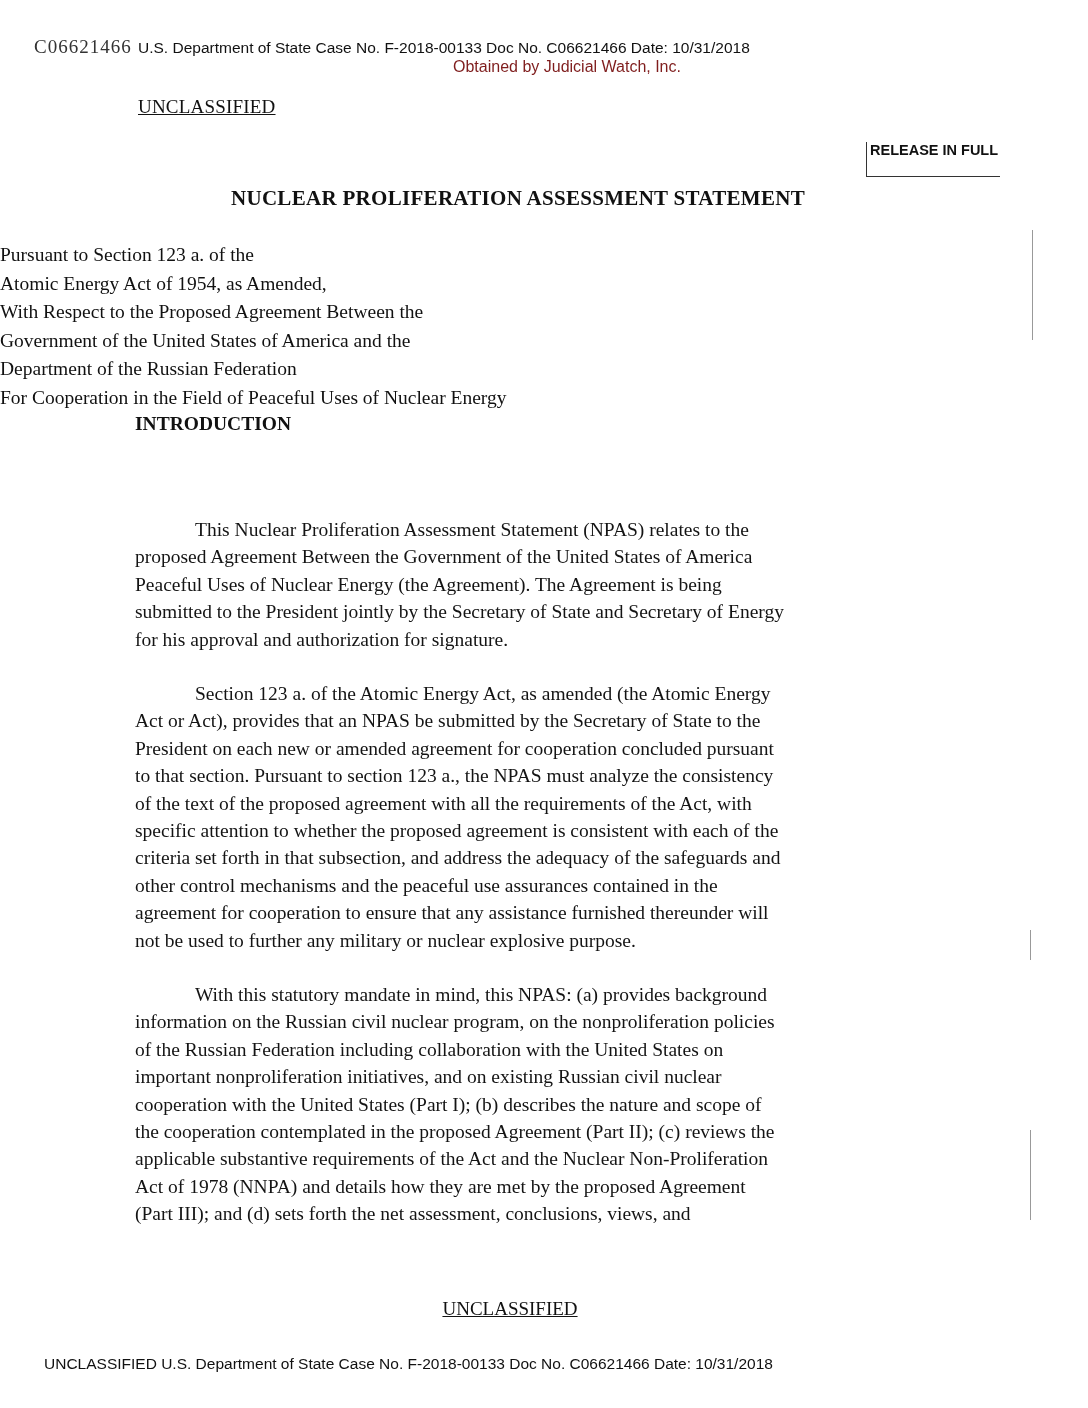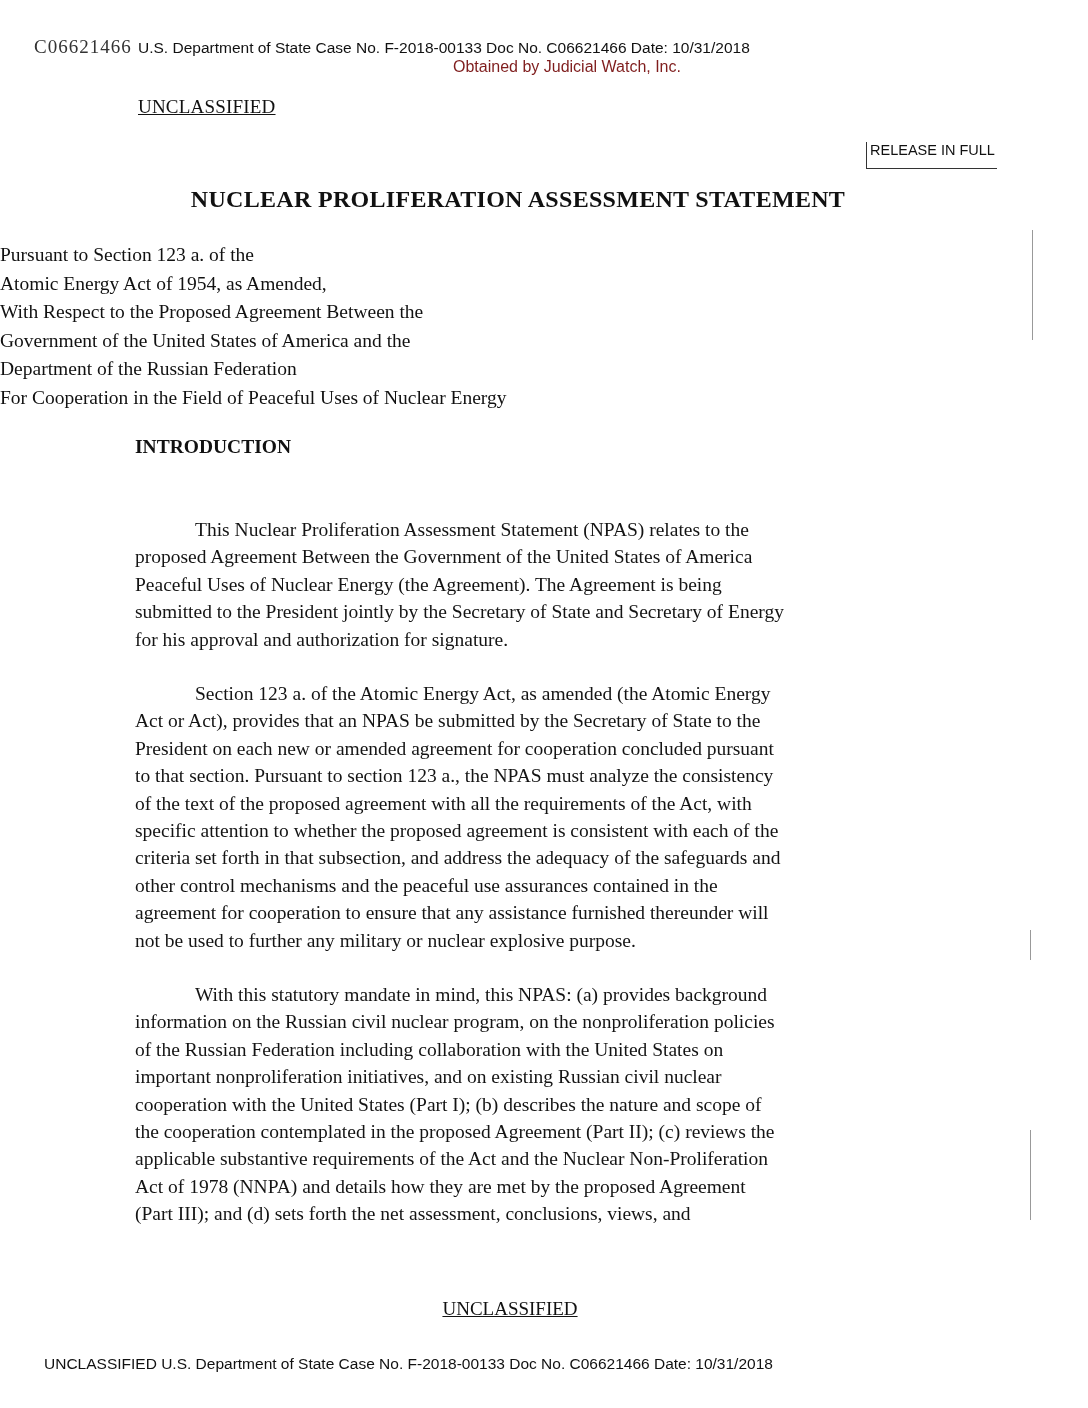--- a/index.html
+++ b/index.html
@@ -19,35 +19,35 @@
       font-family: "Liberation Sans", sans-serif; font-size: 16px; color: #7f1d1d;
       white-space: nowrap;
     }
     .unclass-top {
       position: absolute; left: 138px; top: 96px;
       font-family: "Liberation Serif", serif; font-size: 19px; text-decoration: underline;
       letter-spacing: 0.2px;
     }
     .release {
       position: absolute; left: 866px; top: 142px;
-      font-family: "Liberation Sans", sans-serif; font-size: 14.5px; font-weight: normal;
-      border-left: 1px solid #333; border-bottom: 1px solid #333; padding: 0 2px 10px 3px;
+      font-family: "Liberation Sans", sans-serif; font-size: 14.5px; font-weight: bold;
+      border-left: 1px solid #333; border-bottom: 1px solid #333; padding: 0 2px 18px 3px;
     }
     .doc-title {
       position: absolute; left: 0; width: 1036px; top: 186px; text-align: center;
-      font-family: "Liberation Serif", serif; font-size: 24px; font-weight: bold;
+      font-family: "Liberation Serif", serif; font-size: 21px; font-weight: bold;
       letter-spacing: 0.3px;
     }
     .subtitle {
       position: absolute; left: 0; width: 1036px; top: 241px; text-align: left;
       font-family: "Liberation Serif", serif; font-size: 19.5px; font-weight: normal;
       line-height: 28.5px;
     }
     .section-heading {
-      position: absolute; left: 135px; top: 436px;
+      position: absolute; left: 135px; top: 413px;
       font-family: "Liberation Serif", serif; font-size: 19.5px; font-weight: bold;
     }
     .para {
       position: absolute; left: 135px; width: 770px;
       font-family: "Liberation Serif", serif; font-size: 19.5px; line-height: 27.4px;
       color: #141414;
     }
     .para .line { display: block; white-space: nowrap; }
     .para .line.indent { padding-left: 60px; }
     #p1 { top: 516px; }

